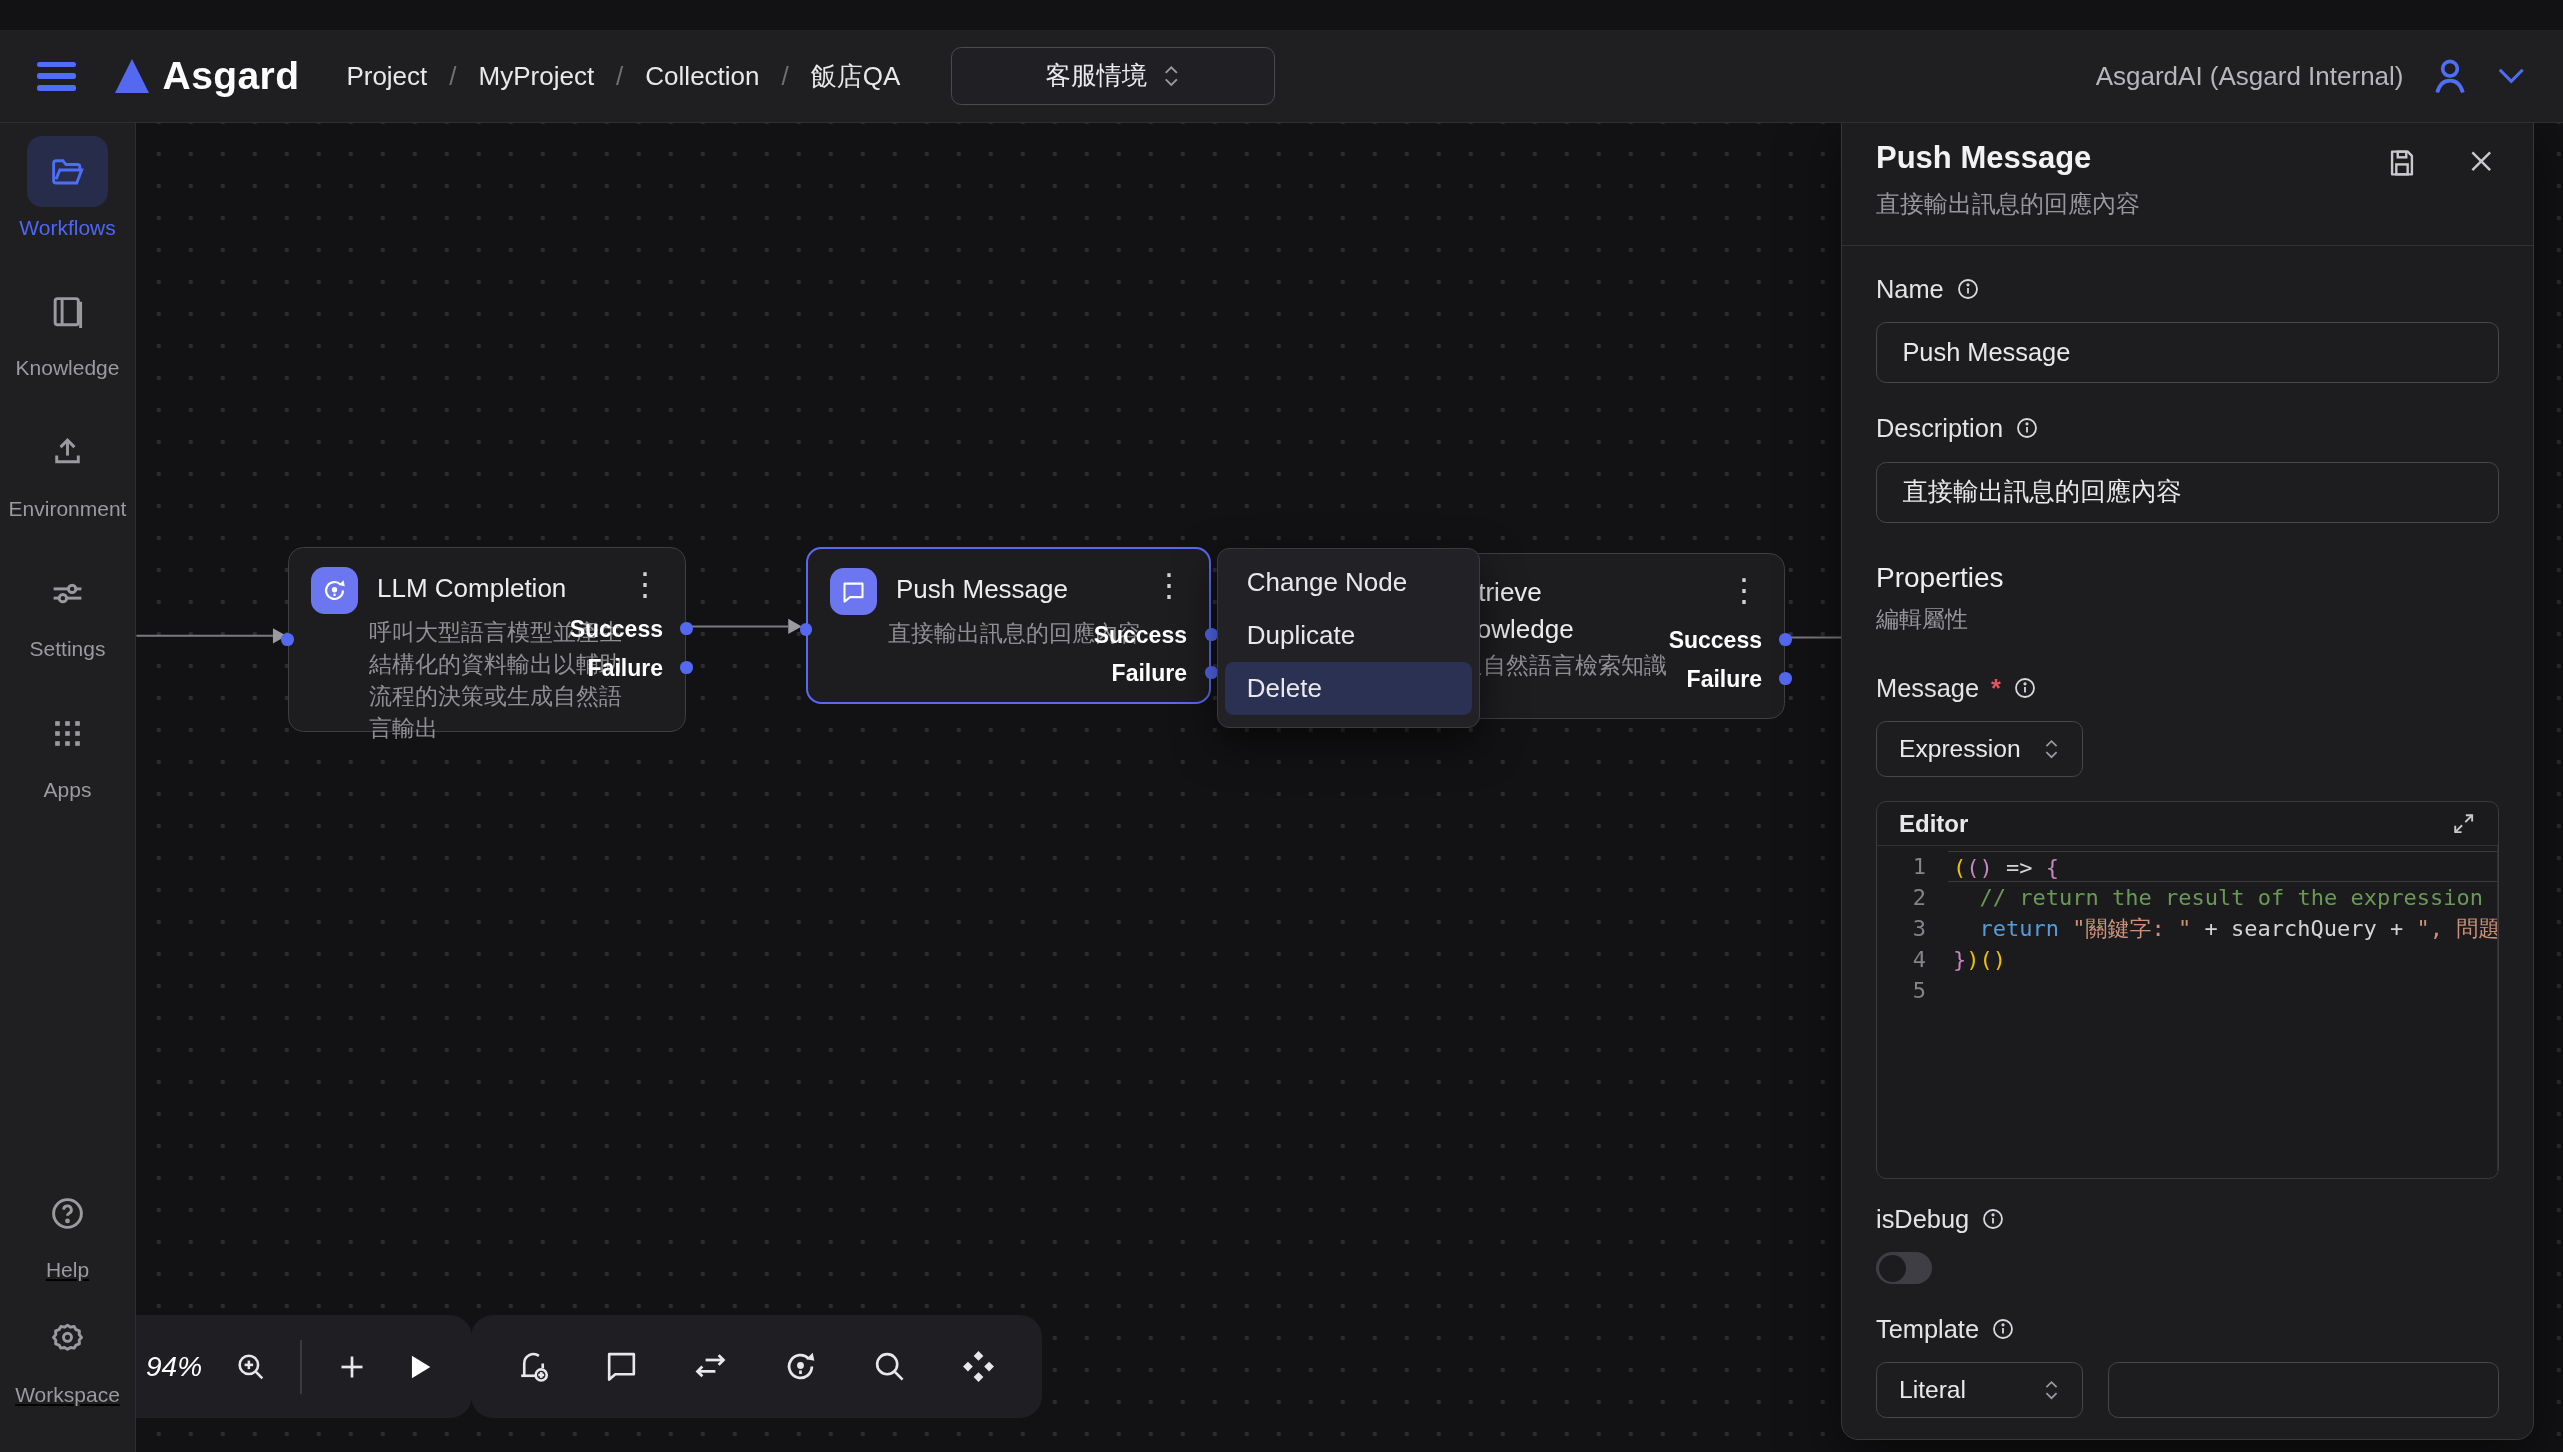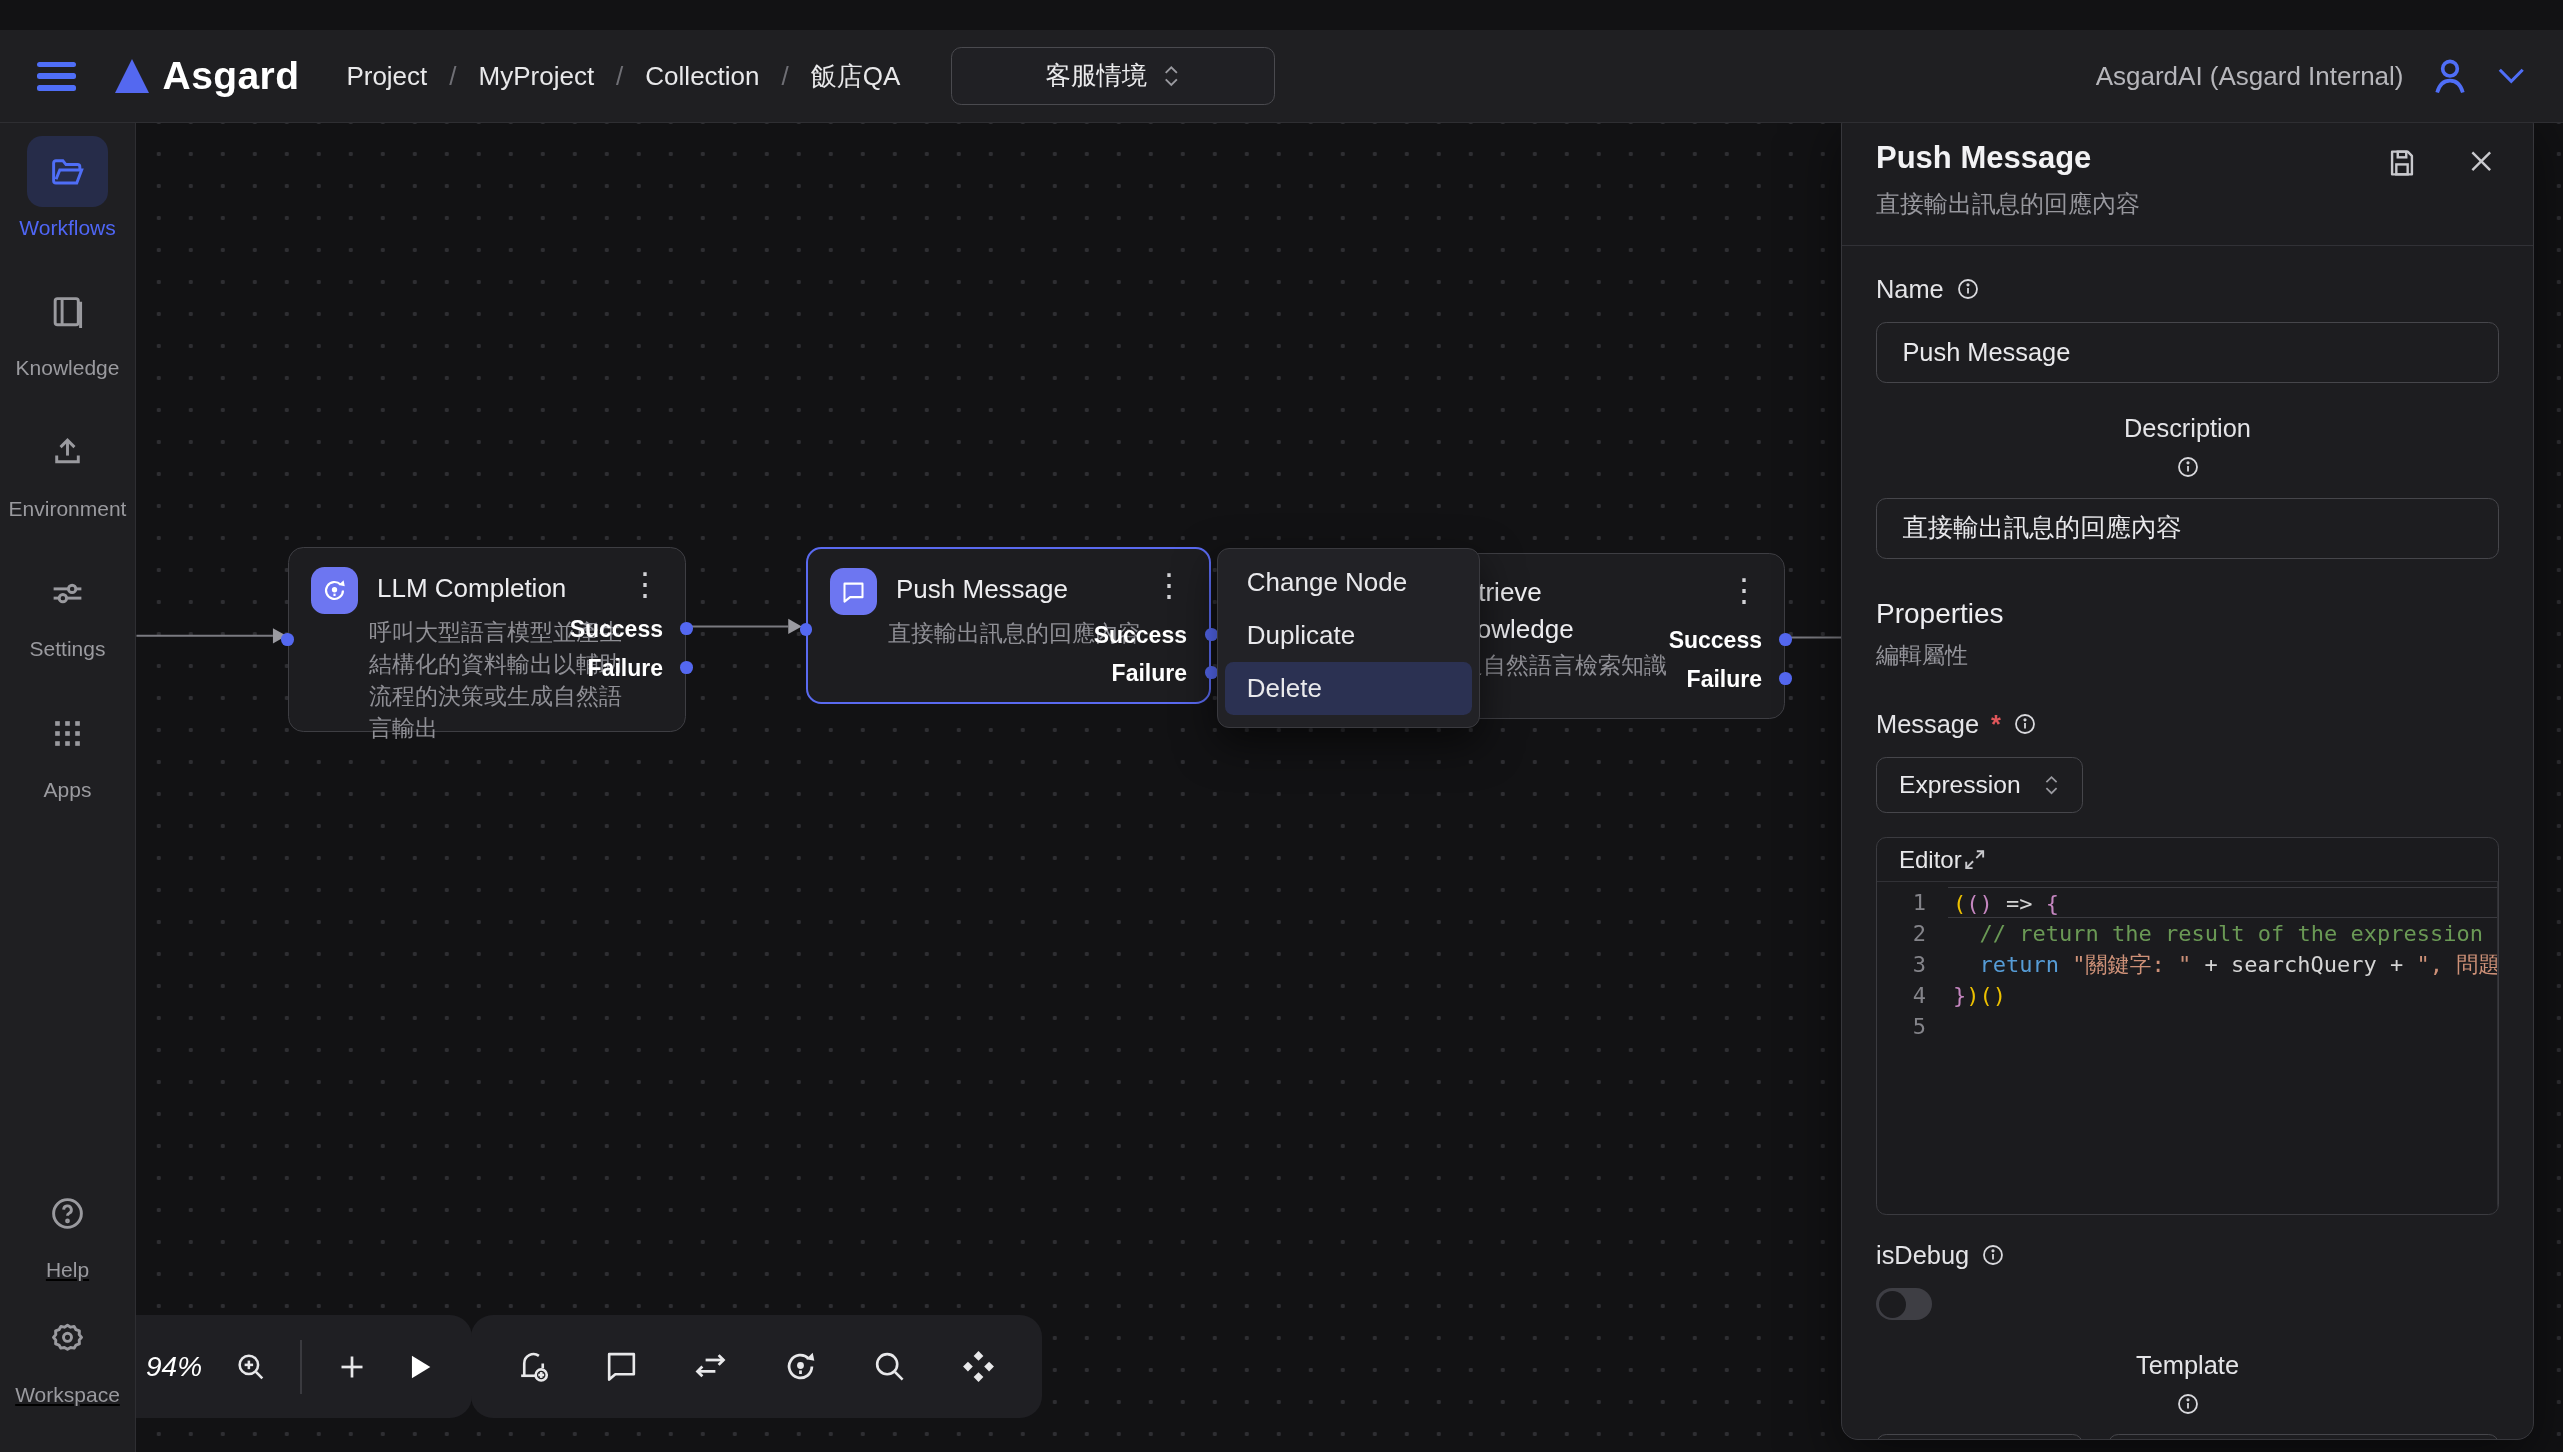--- a/index.html
+++ b/index.html
@@ -93,39 +93,39 @@
             color:#e9e9ec; font-size:25.4px; padding:0 25.4px; font-family:"Liberation Sans",sans-serif; }
   .select { width:207px; height:56px; border:0.8px solid #46464b; border-radius:10.2px; background:transparent;
             display:flex; align-items:center; justify-content:space-between; padding:0 22px;
             color:#e9e9ec; font-size:24.6px; cursor:pointer; }
   .sec-title { color:#eeeef1; font-size:28px; margin-top:39px; }
   .sec-sub { color:#95959b; font-size:23px; margin-top:10.2px; }
 
   
   .editor { margin-top:24px; border:0.8px solid #3b3b40; border-radius:10.2px; overflow:hidden; height:378px;
             background:#1b1b1e; }
-  .editor-head { height:44px; display:flex; align-items:center; 
-                 padding:0 22px; border-bottom:0.8px solid #313136; }
+  .editor-head { height:44px; display:flex; align-items:center; justify-content:space-between;
+                 padding:0 22px; border-bottom:0.8px solid #313136;font-weight:bold; }
   .editor-title { color:#e8e8ea; font-size:24px; }
   .code-area { position:relative; display:flex; height:332px;
                font-family:"DejaVu Sans Mono","Liberation Mono",monospace; font-size:22px; line-height:31px; }
   .gutter { width:71px; text-align:right; padding-right:22px; color:#84848a; padding-top:5.1px; }
   .codelines { flex:1; padding-top:5.1px; overflow:hidden; border-right:0.8px solid #303034; white-space:pre; }
   .cl { height:31px; white-space:pre; padding-left:5.1px; }
   .cl.current { border-top:0.8px solid #3a3a3f; border-bottom:0.8px solid #3a3a3f; margin-top:-0.8px; }
   .tk-gold { color:#edc100; } .tk-purple { color:#c586c0; } .tk-fg { color:#d4d4d4; }
   .tk-comment { color:#6a9955; } .tk-kw { color:#569cd6; } .tk-str { color:#ce9178; }
 
   .toggle { width:56px; height:32px; border-radius:16px; background:#3e3e44; position:relative;
             cursor:pointer; margin-top:15.3px; }
   .toggle .knob { position:absolute; left:2.5px; top:2.5px; width:27px; height:27px; border-radius:50%;
                   background:#1c1c1f; }
   .template-row { display:flex; gap:25.4px; align-items:center; }
   .template-row .tinput { flex:1; height:56px; }
-  .mt46 { margin-top:39px; } .mt36 { margin-top:30.5px;flex-direction:column; } .mt30 { margin-top:25.4px; }
+  .mt46 { margin-top:39px; } .mt36 { margin-top:30.5px; } .mt30 { margin-top:25.4px; }
 
   svg { display:block; }
 </style>
 </head>
 <body>
 
 <div class="canvas"></div>
 
 <svg class="edges" viewBox="0 0 3024 1714" width="2563" height="1453">
   <line x1="161" y1="750" x2="322" y2="750" stroke="#7a7a80" stroke-width="2.5"></line>

